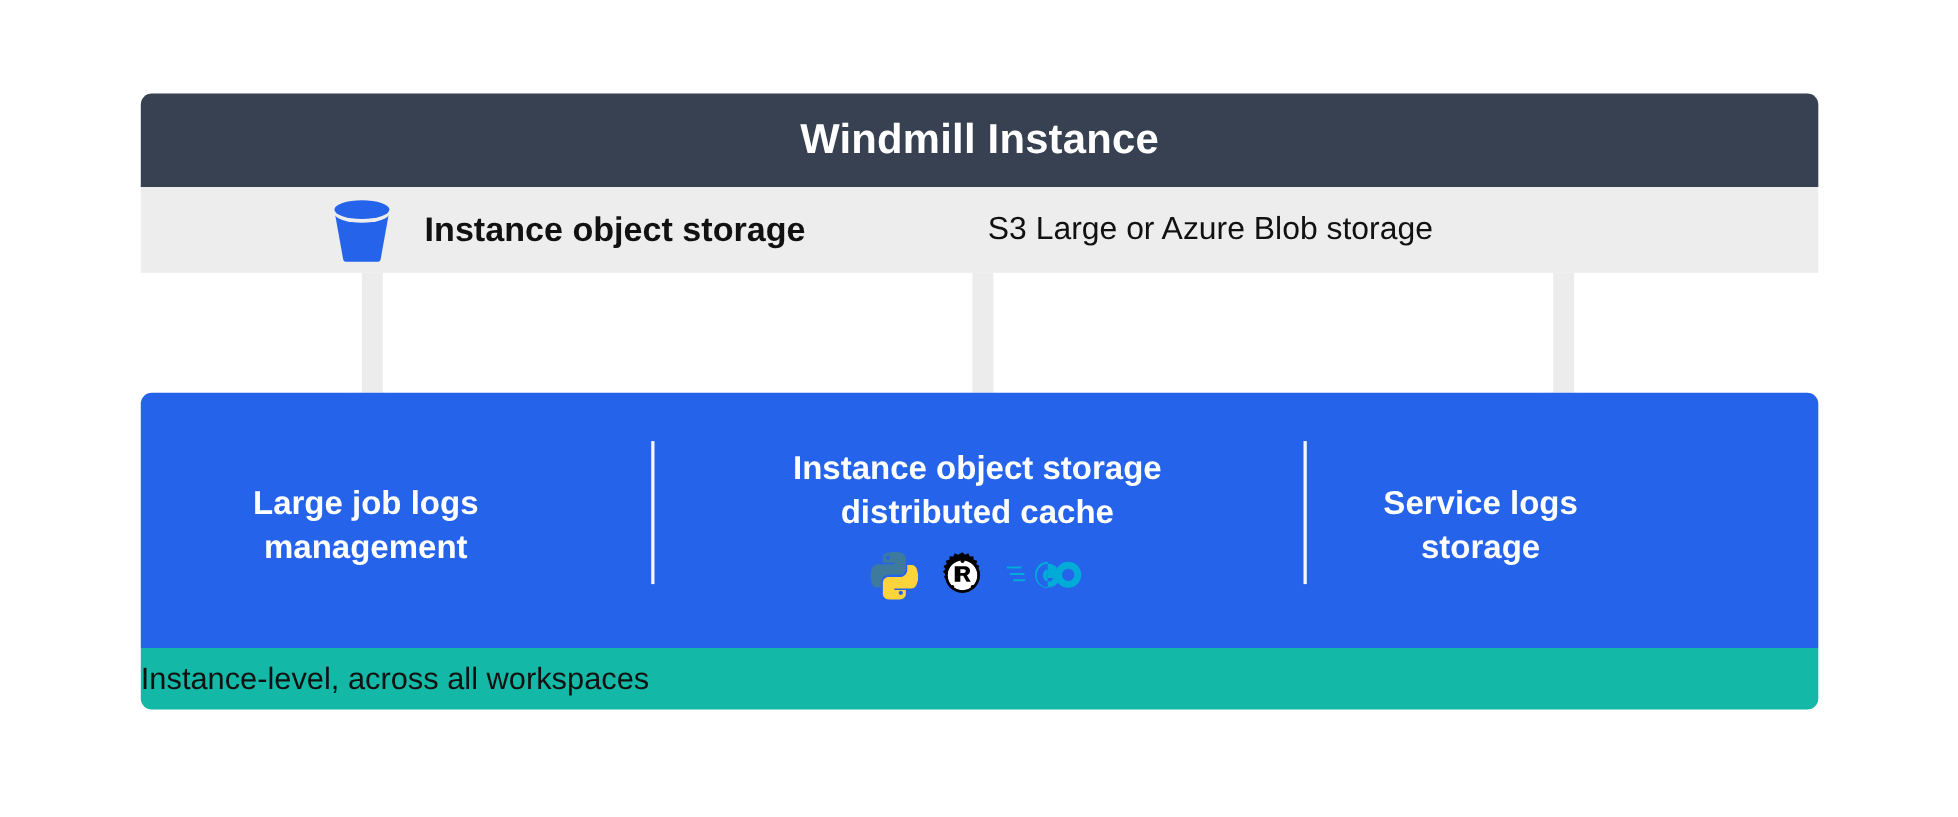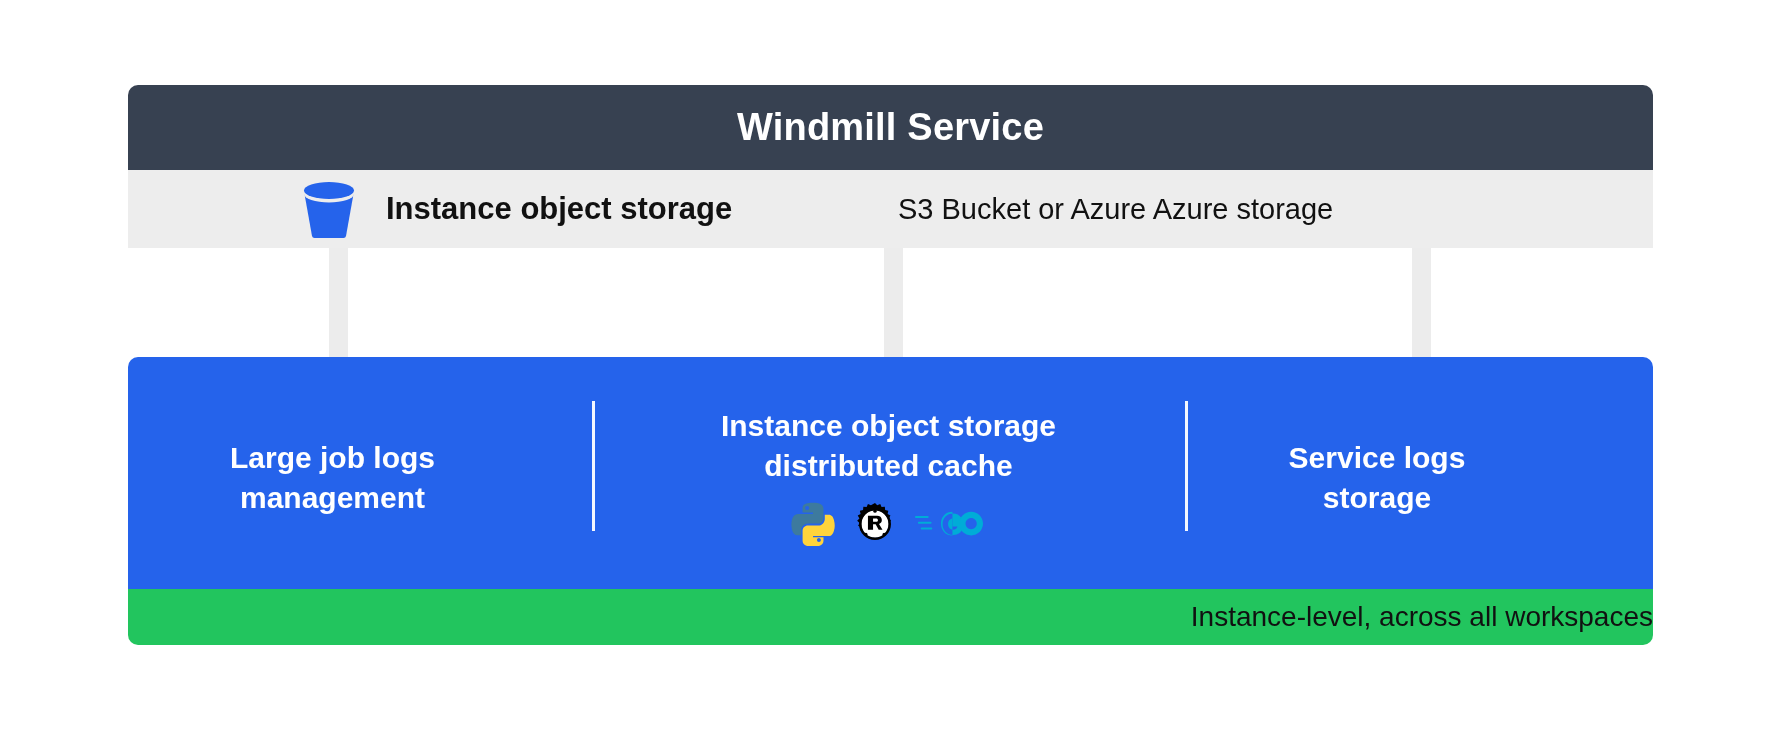--- a/index.html
+++ b/index.html
@@ -127,21 +127,21 @@
   .feature-title {
     color: #ffffff;
     font-size: 30px;
     font-weight: bold;
     line-height: 1.33;
     text-align: center;
     white-space: pre-line;
   }
   .col-1 { left: 0px;    width: 409px; }
   .col-2 { left: 464px;  width: 593px; }
-  .col-3 { left: 1057px; width: 384px; }
+  .col-3 { left: 1026px; width: 384px; }
 
   .divider {
     position: absolute;
     top: 44px;
     width: 3px;
     height: 130px;
     background: #ffffff;
     opacity: 0.95;
   }
   .div-1 { left: 464px; }
@@ -157,54 +157,54 @@
   }
   .lang-icon { display: block; }
 
   
   .footer-bar {
     position: absolute;
     left: 128px;
     top: 589px;
     width: 1525px;
     height: 56px;
-    background: #22c55e;
+    background: #14b8a6;
     border-radius: 0 0 10px 10px;
     display: flex;
     align-items: center;
-    justify-content: flex-end;
+    justify-content: flex-start;
   }
   .footer-text {
     font-size: 28px;
     color: #111111;
     font-weight: normal;
   }
 </style>
 </head>
 <body>
 
 <div class="canvas">
 
   <div class="instance-header">
-    <div class="instance-title">Windmill Service</div>
+    <div class="instance-title">Windmill Instance</div>
   </div>
 
   <div class="storage-row">
     <div class="bucket-icon-wrap">
       <svg width="62" height="62" viewBox="0 0 62 62" aria-hidden="true">
 
         <path d="M6.5 16 L55.5 16 L48 58 Q47.6 60 45.5 60 L16.5 60 Q14.4 60 14 58 Z" fill="#2563eb"></path>
 
         <ellipse cx="31" cy="16" rx="25" ry="8.5" fill="#ededed"></ellipse>
 
         <ellipse cx="31" cy="12.5" rx="25" ry="8.5" fill="#2563eb"></ellipse>
       </svg>
     </div>
     <div class="storage-label">Instance object storage</div>
-    <div class="storage-sub">S3 Bucket or Azure Azure storage</div>
+    <div class="storage-sub">S3 Large or Azure Blob storage</div>
   </div>
 
   <div class="arrow" style="left:318px; top:248px; height:149px;">
     <div class="stem" style="height:109px;"></div>
     <div class="head" style="top:109px; border-left-width:17px; border-right-width:17px; border-top-width:40px;"></div>
   </div>
 
   <div class="arrow" style="left:873px; top:248px; height:149px;">
     <div class="stem" style="height:109px;"></div>
     <div class="head" style="top:109px; border-left-width:17px; border-right-width:17px; border-top-width:40px;"></div>

